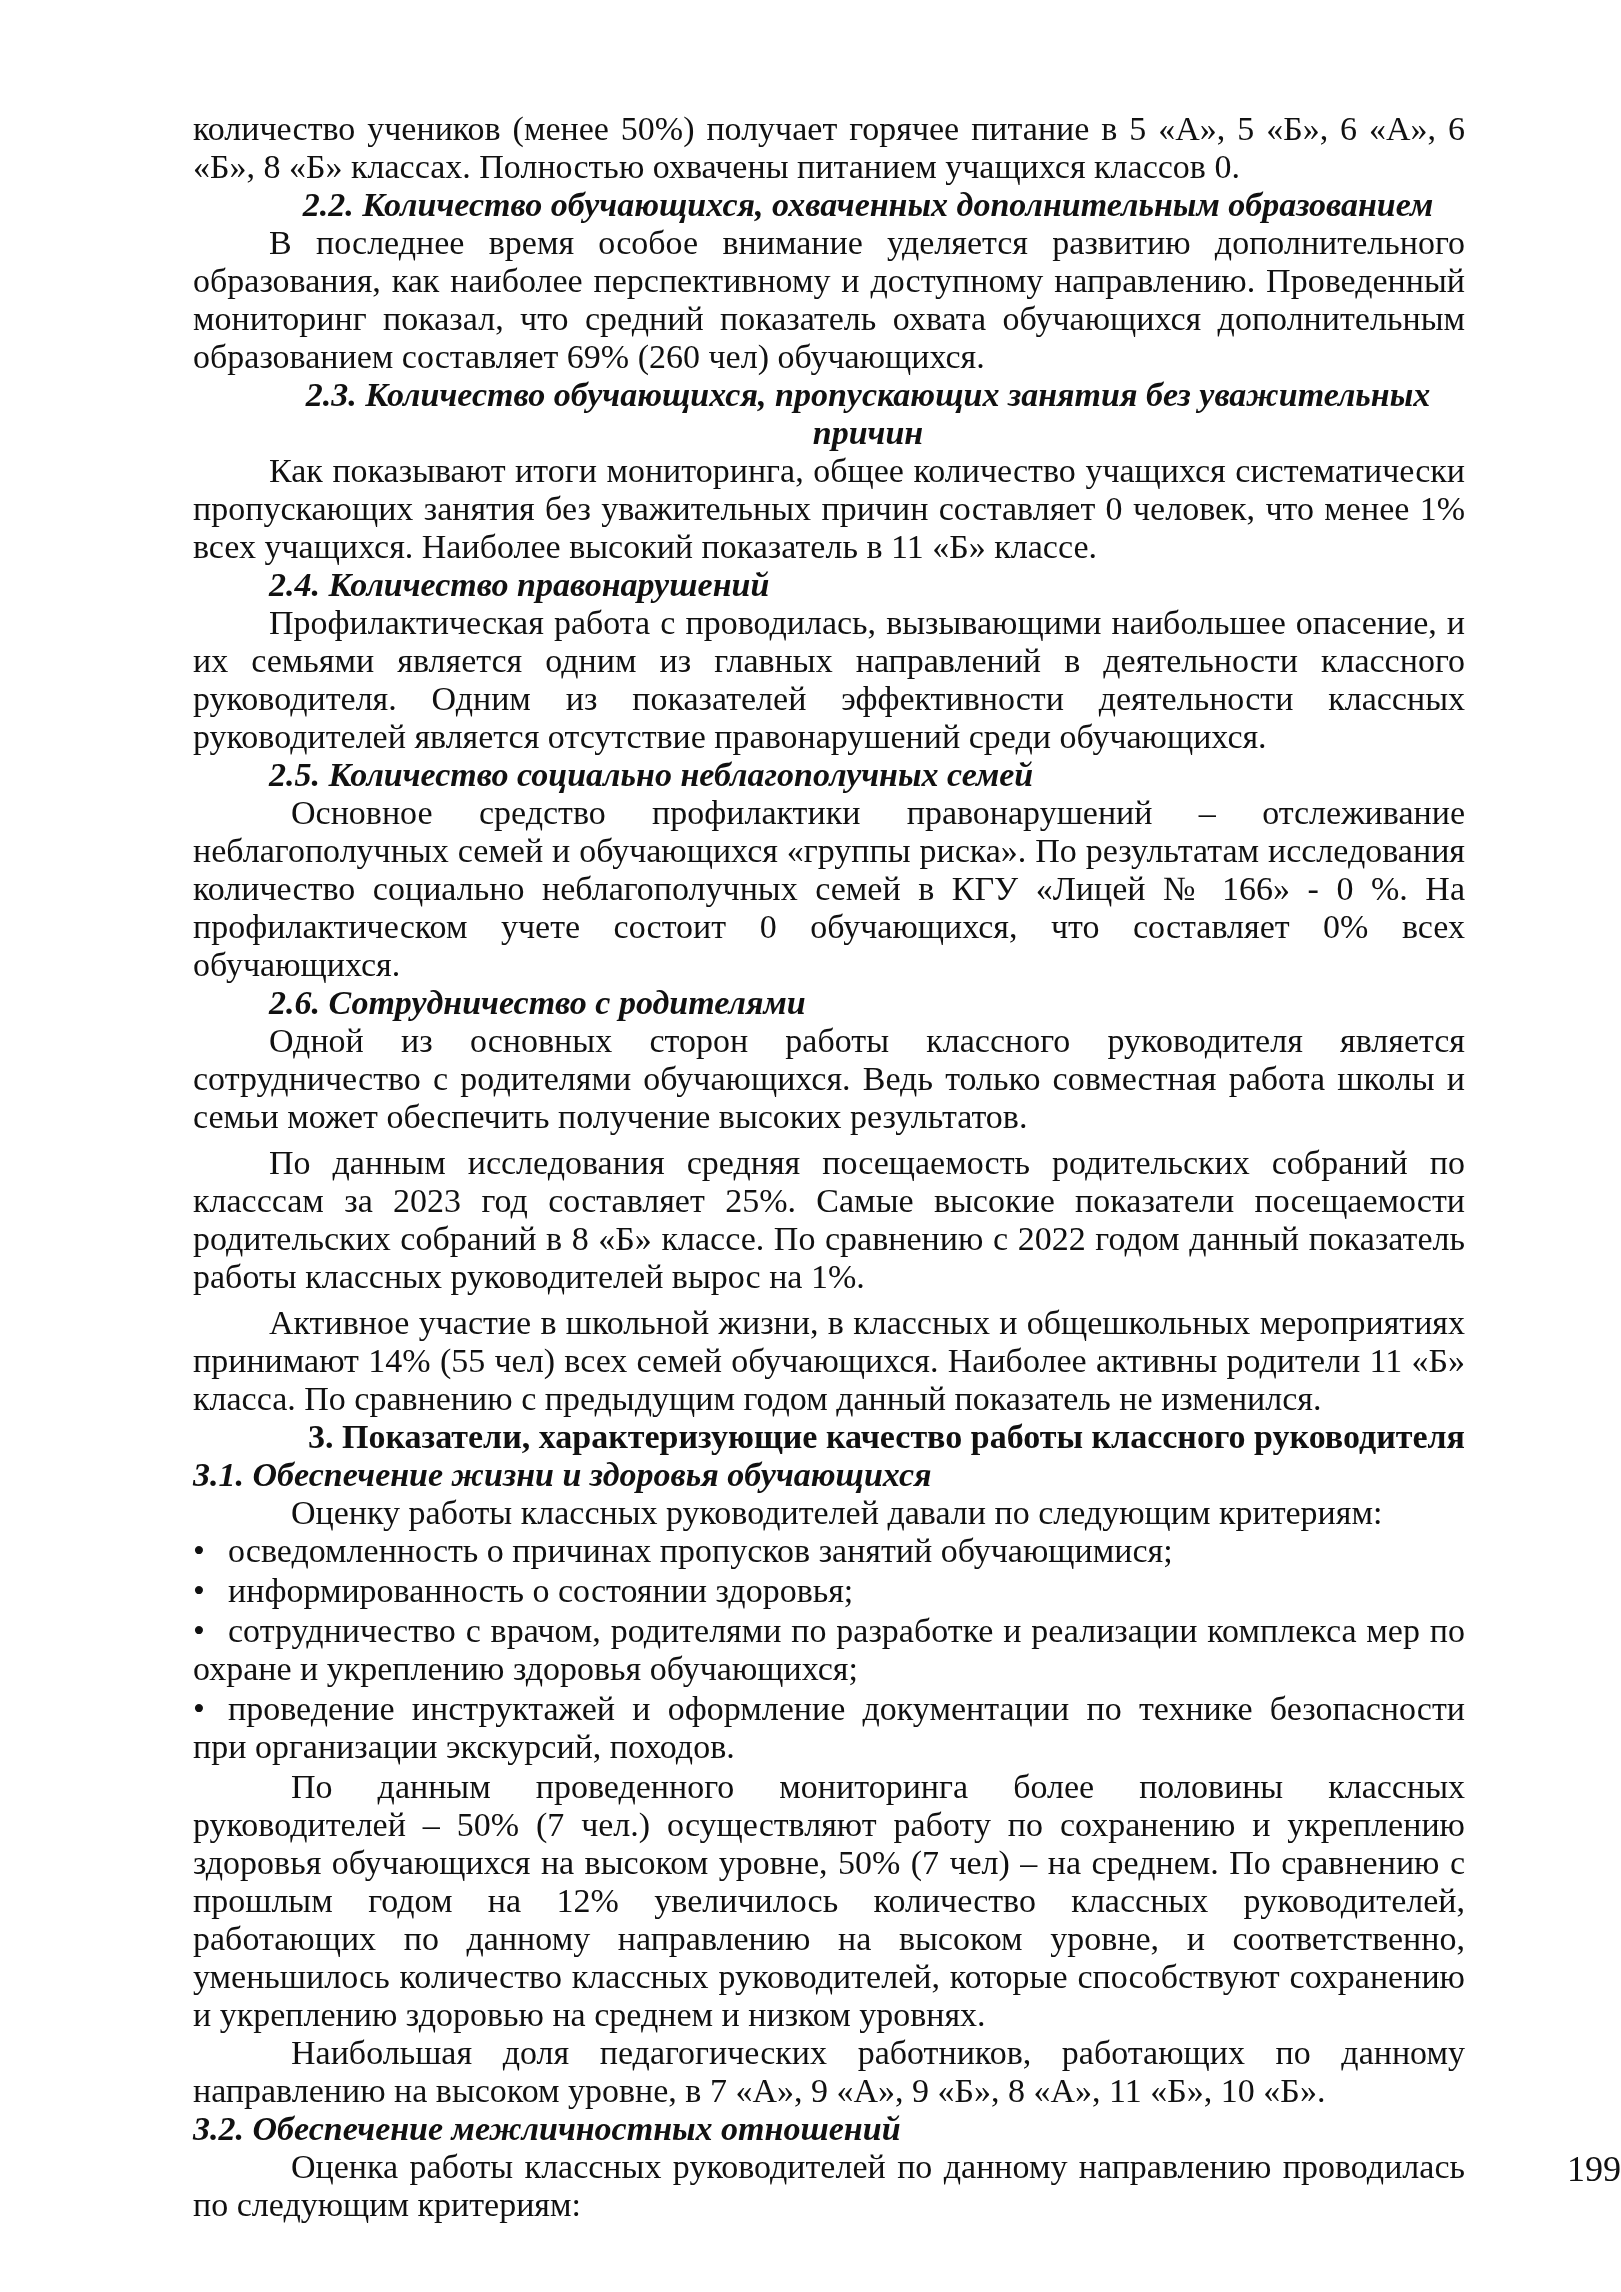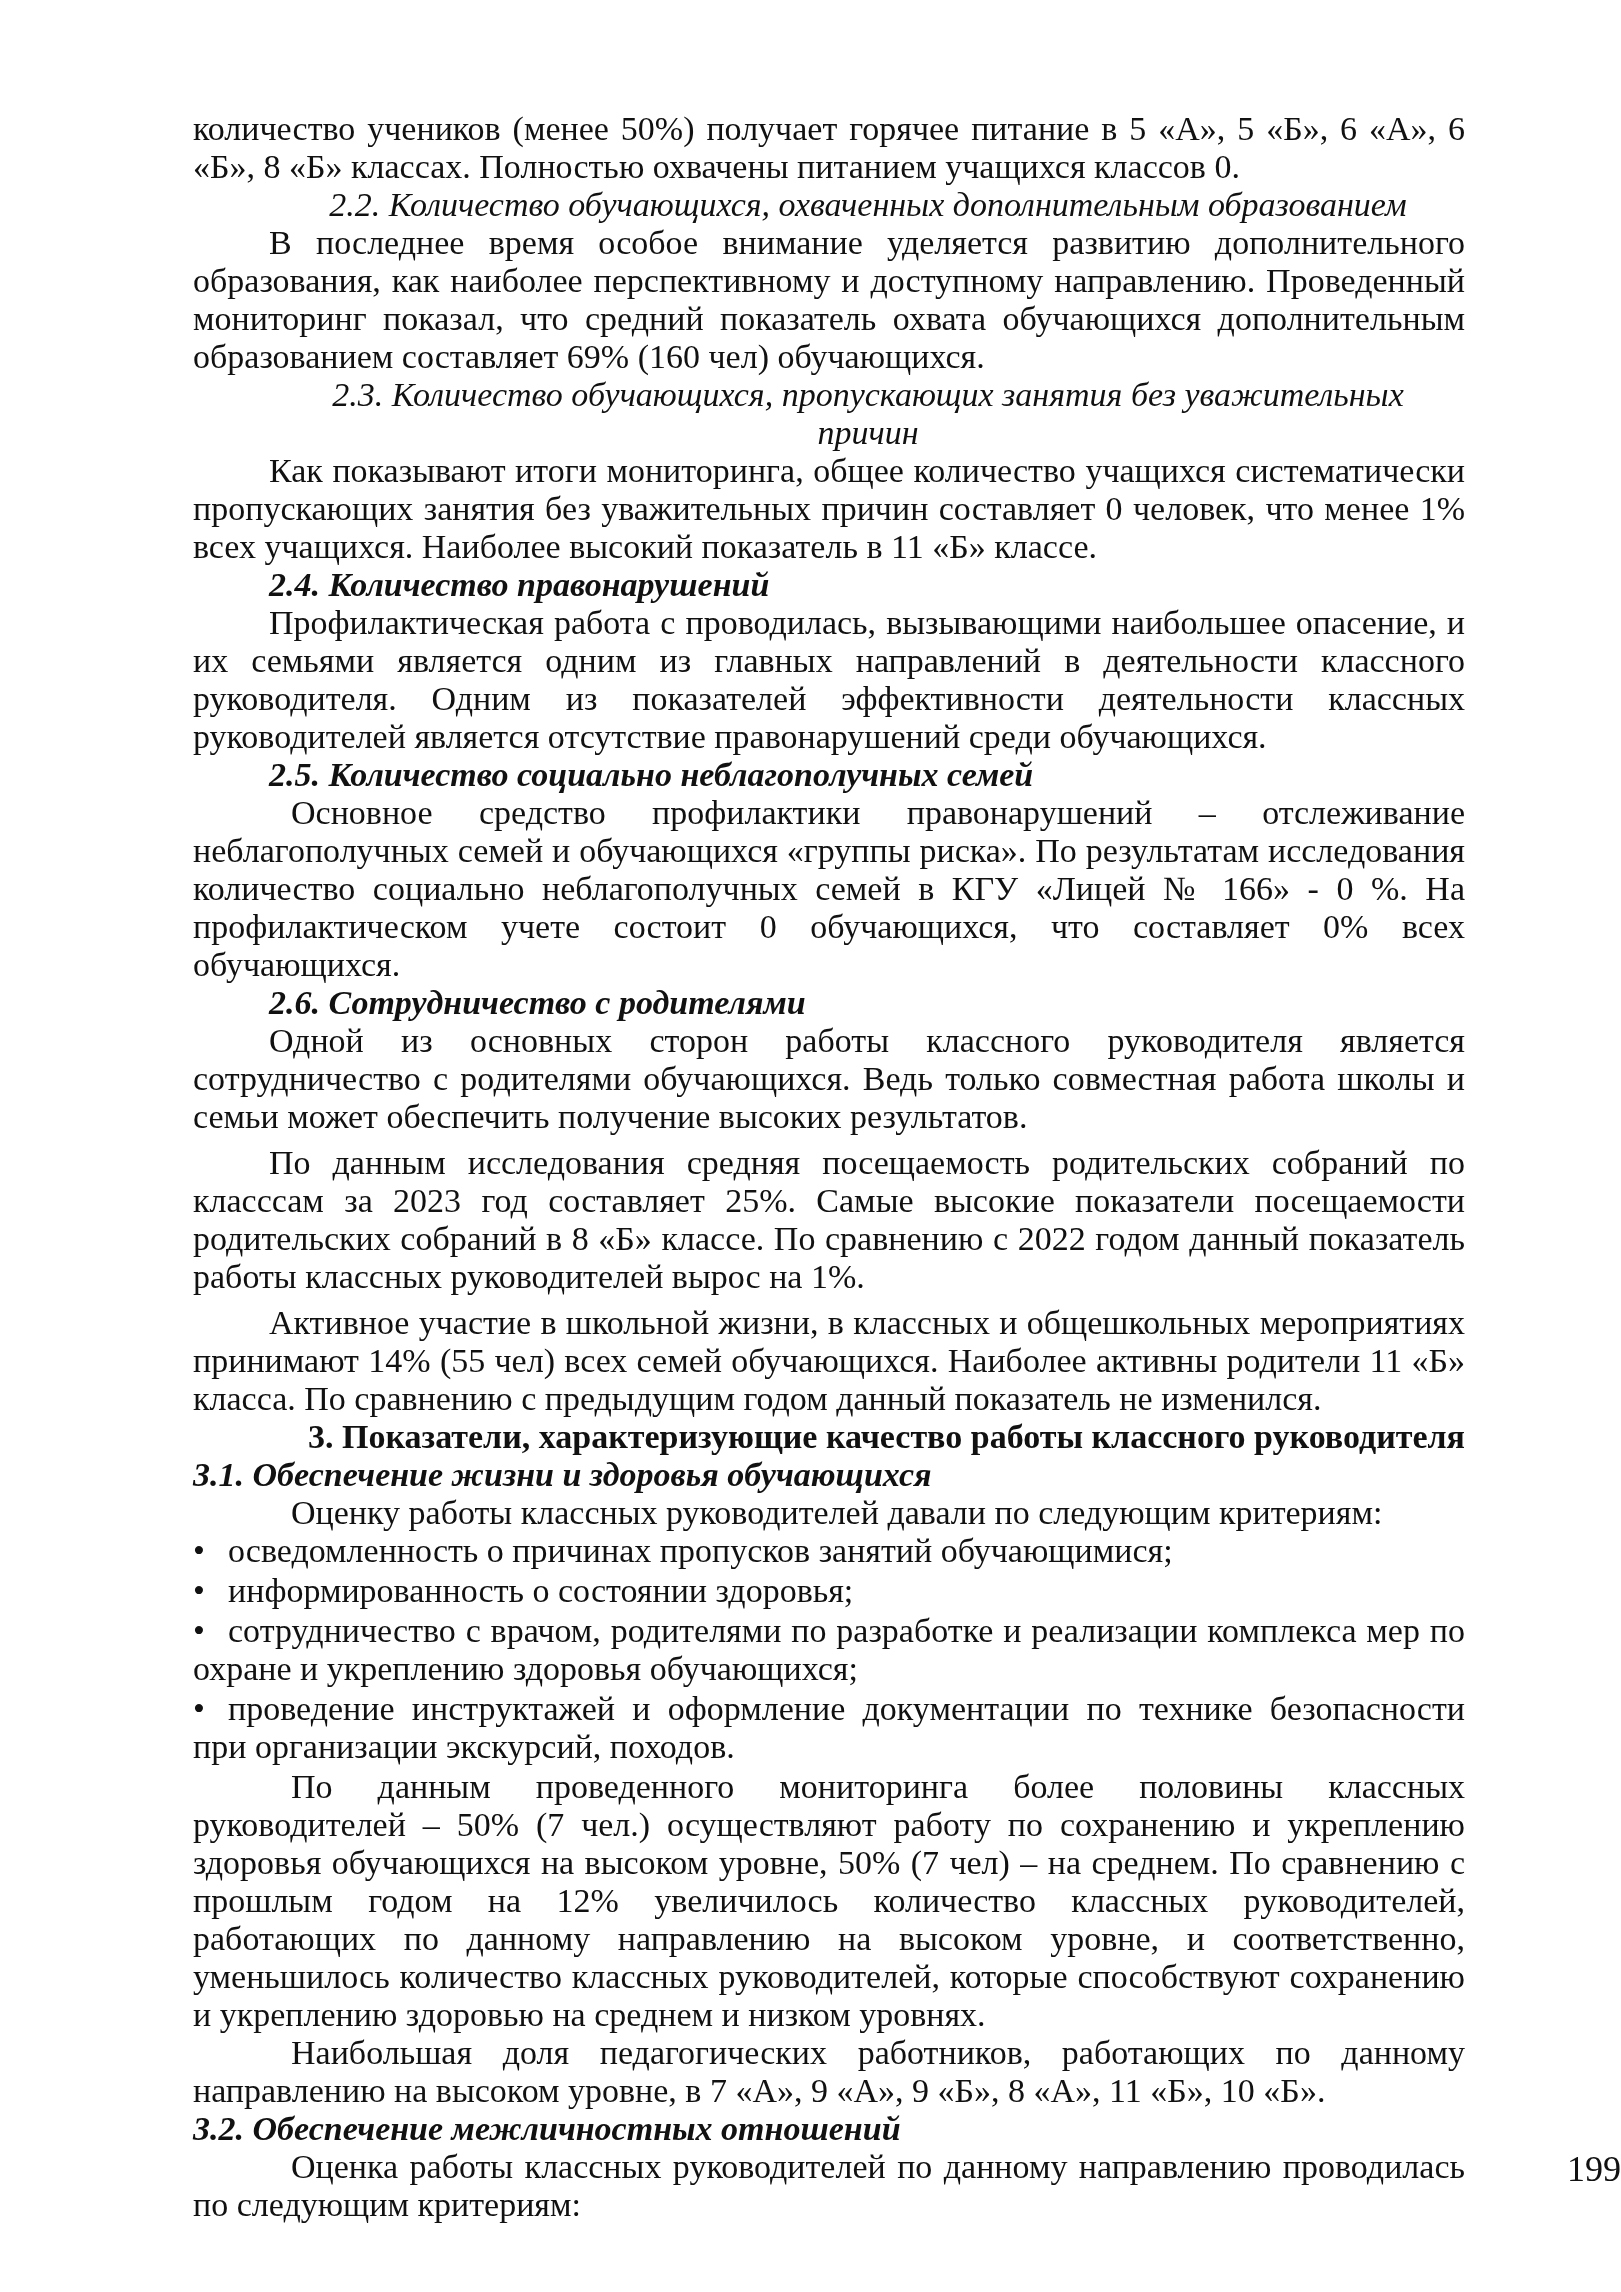--- a/index.html
+++ b/index.html
@@ -11,21 +11,21 @@
     width: 1272px;
     font-family: "Liberation Serif", "DejaVu Serif", serif;
     font-size: 34px;
     line-height: 38px;
     color: #111111;
   }
   .p { text-align: justify; margin: 0; }
   .p.indent { text-indent: 76px; }
   .p.indent2 { text-indent: 98px; }
   .p.gap { margin-top: 7.8px; }
-  .h-center-ib { text-align: center; font-weight: normal; font-style: italic; margin: 0; padding-left: 78px; }
+  .h-center-ib { text-align: center; font-weight: bold; font-style: italic; margin: 0; padding-left: 78px; }
   .h-left-ib { font-weight: bold; font-style: italic; margin: 0; padding-left: 76px; }
   .h-flush-ib { font-weight: bold; font-style: italic; margin: 0; }
   .h-center-b { text-align: right; font-weight: bold; margin: 0; padding-left: 108px; }
   ul.crit { list-style: none; margin: 0; padding: 0; }
   ul.crit li { text-align: justify; margin: 0 0 2px 0; padding-left: 0; }
   ul.crit li .bullet { display: inline-block; width: 35px; }
   .pagenum {
     position: absolute;
     left: 0; width: 1621px;
     top: 2148px;
@@ -36,21 +36,21 @@
   }
 </style>
 </head>
 <body>
 
 <div class="page">
 
   <p class="p">количество учеников (менее 50%) получает горячее питание в 5 «А», 5 «Б», 6 «А», 6 «Б», 8 «Б» классах. Полностью охвачены питанием учащихся классов 0.</p>
 
   <p class="h-center-ib">2.2. Количество обучающихся, охваченных дополнительным образованием</p>
-  <p class="p indent">В последнее время особое внимание уделяется развитию дополнительного образования, как наиболее перспективному и доступному направлению. Проведенный мониторинг показал, что средний показатель охвата обучающихся дополнительным образованием составляет 69% (160 чел) обучающихся.</p>
+  <p class="p indent">В последнее время особое внимание уделяется развитию дополнительного образования, как наиболее перспективному и доступному направлению. Проведенный мониторинг показал, что средний показатель охвата обучающихся дополнительным образованием составляет 69% (260 чел) обучающихся.</p>
 
   <p class="h-center-ib">2.3. Количество обучающихся, пропускающих занятия без уважительных</p>
   <p class="h-center-ib">причин</p>
   <p class="p indent">Как показывают итоги мониторинга, общее количество учащихся систематически пропускающих занятия без уважительных причин составляет 0 человек, что менее 1% всех учащихся. Наиболее высокий показатель в 11 «Б» классе.</p>
 
   <p class="h-left-ib">2.4. Количество правонарушений</p>
   <p class="p indent">Профилактическая работа с проводилась, вызывающими наибольшее опасение, и их семьями является одним из главных направлений в деятельности классного руководителя. Одним из показателей эффективности деятельности классных руководителей является отсутствие правонарушений среди обучающихся.</p>
 
   <p class="h-left-ib">2.5. Количество социально неблагополучных семей</p>
   <p class="p indent2">Основное средство профилактики правонарушений – отслеживание неблагополучных семей и обучающихся «группы риска». По результатам исследования количество социально неблагополучных семей в КГУ «Лицей № 166» - 0 %. На профилактическом учете состоит 0 обучающихся, что составляет 0% всех обучающихся.</p>

